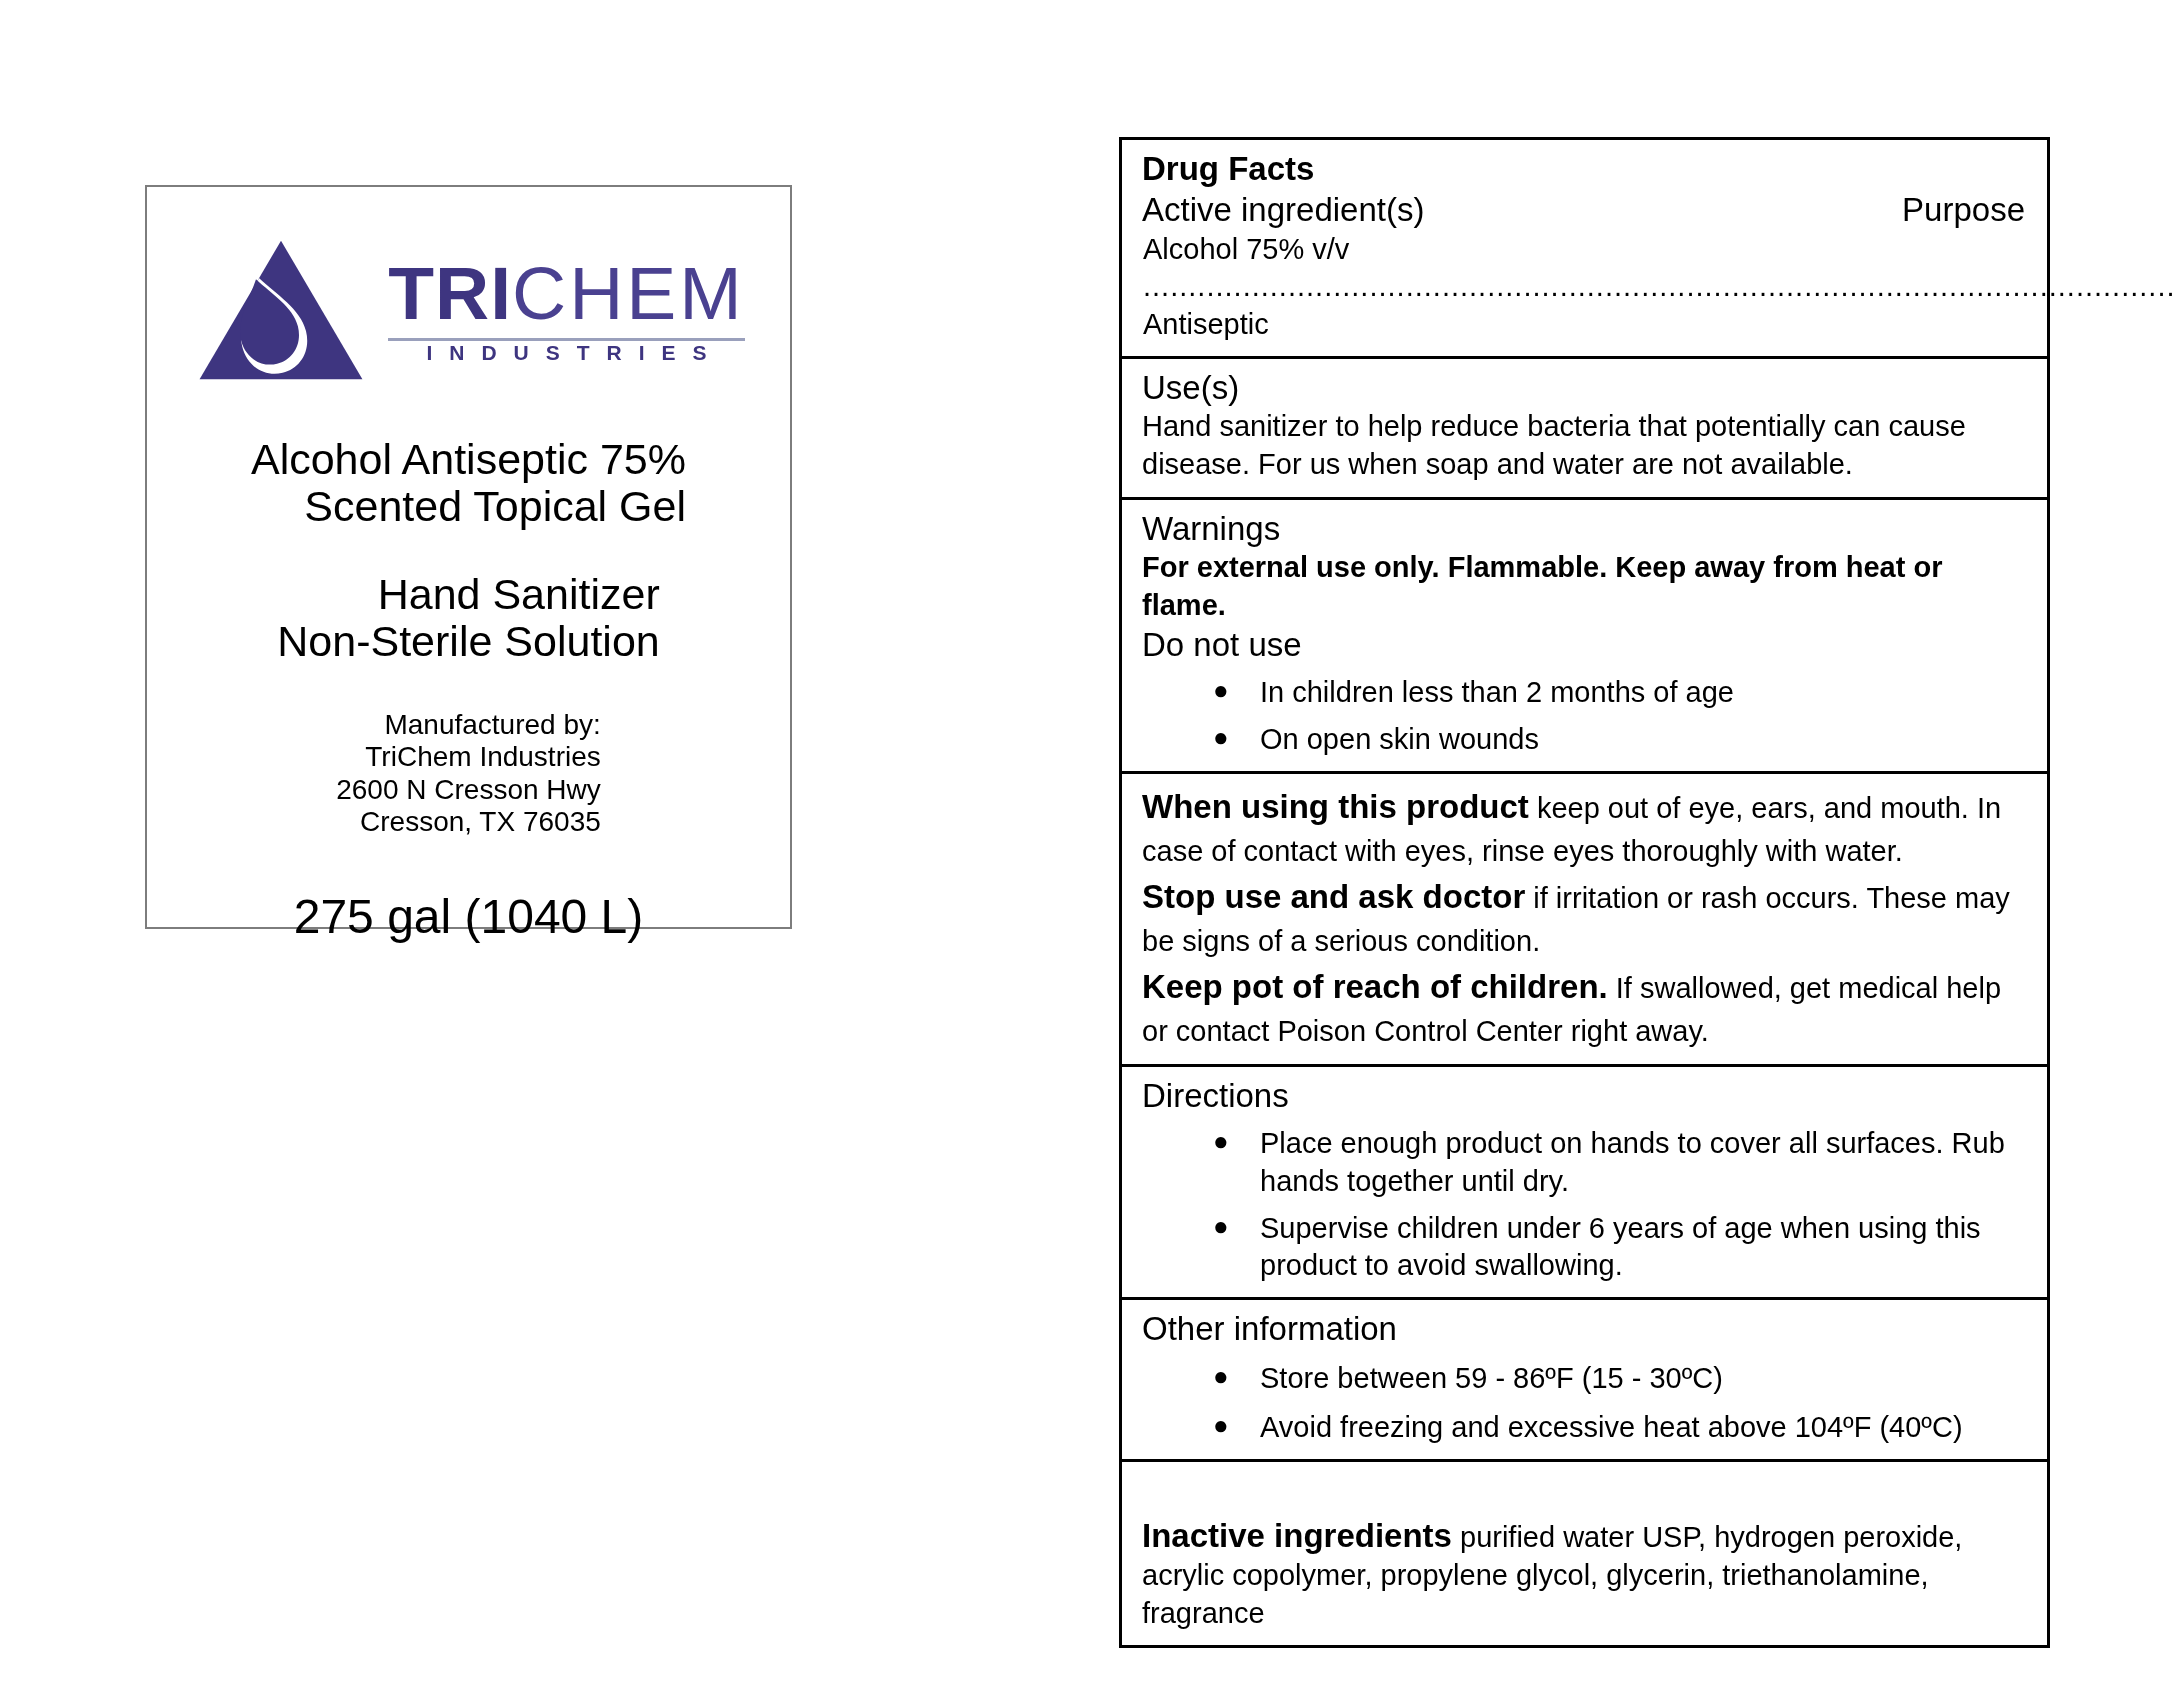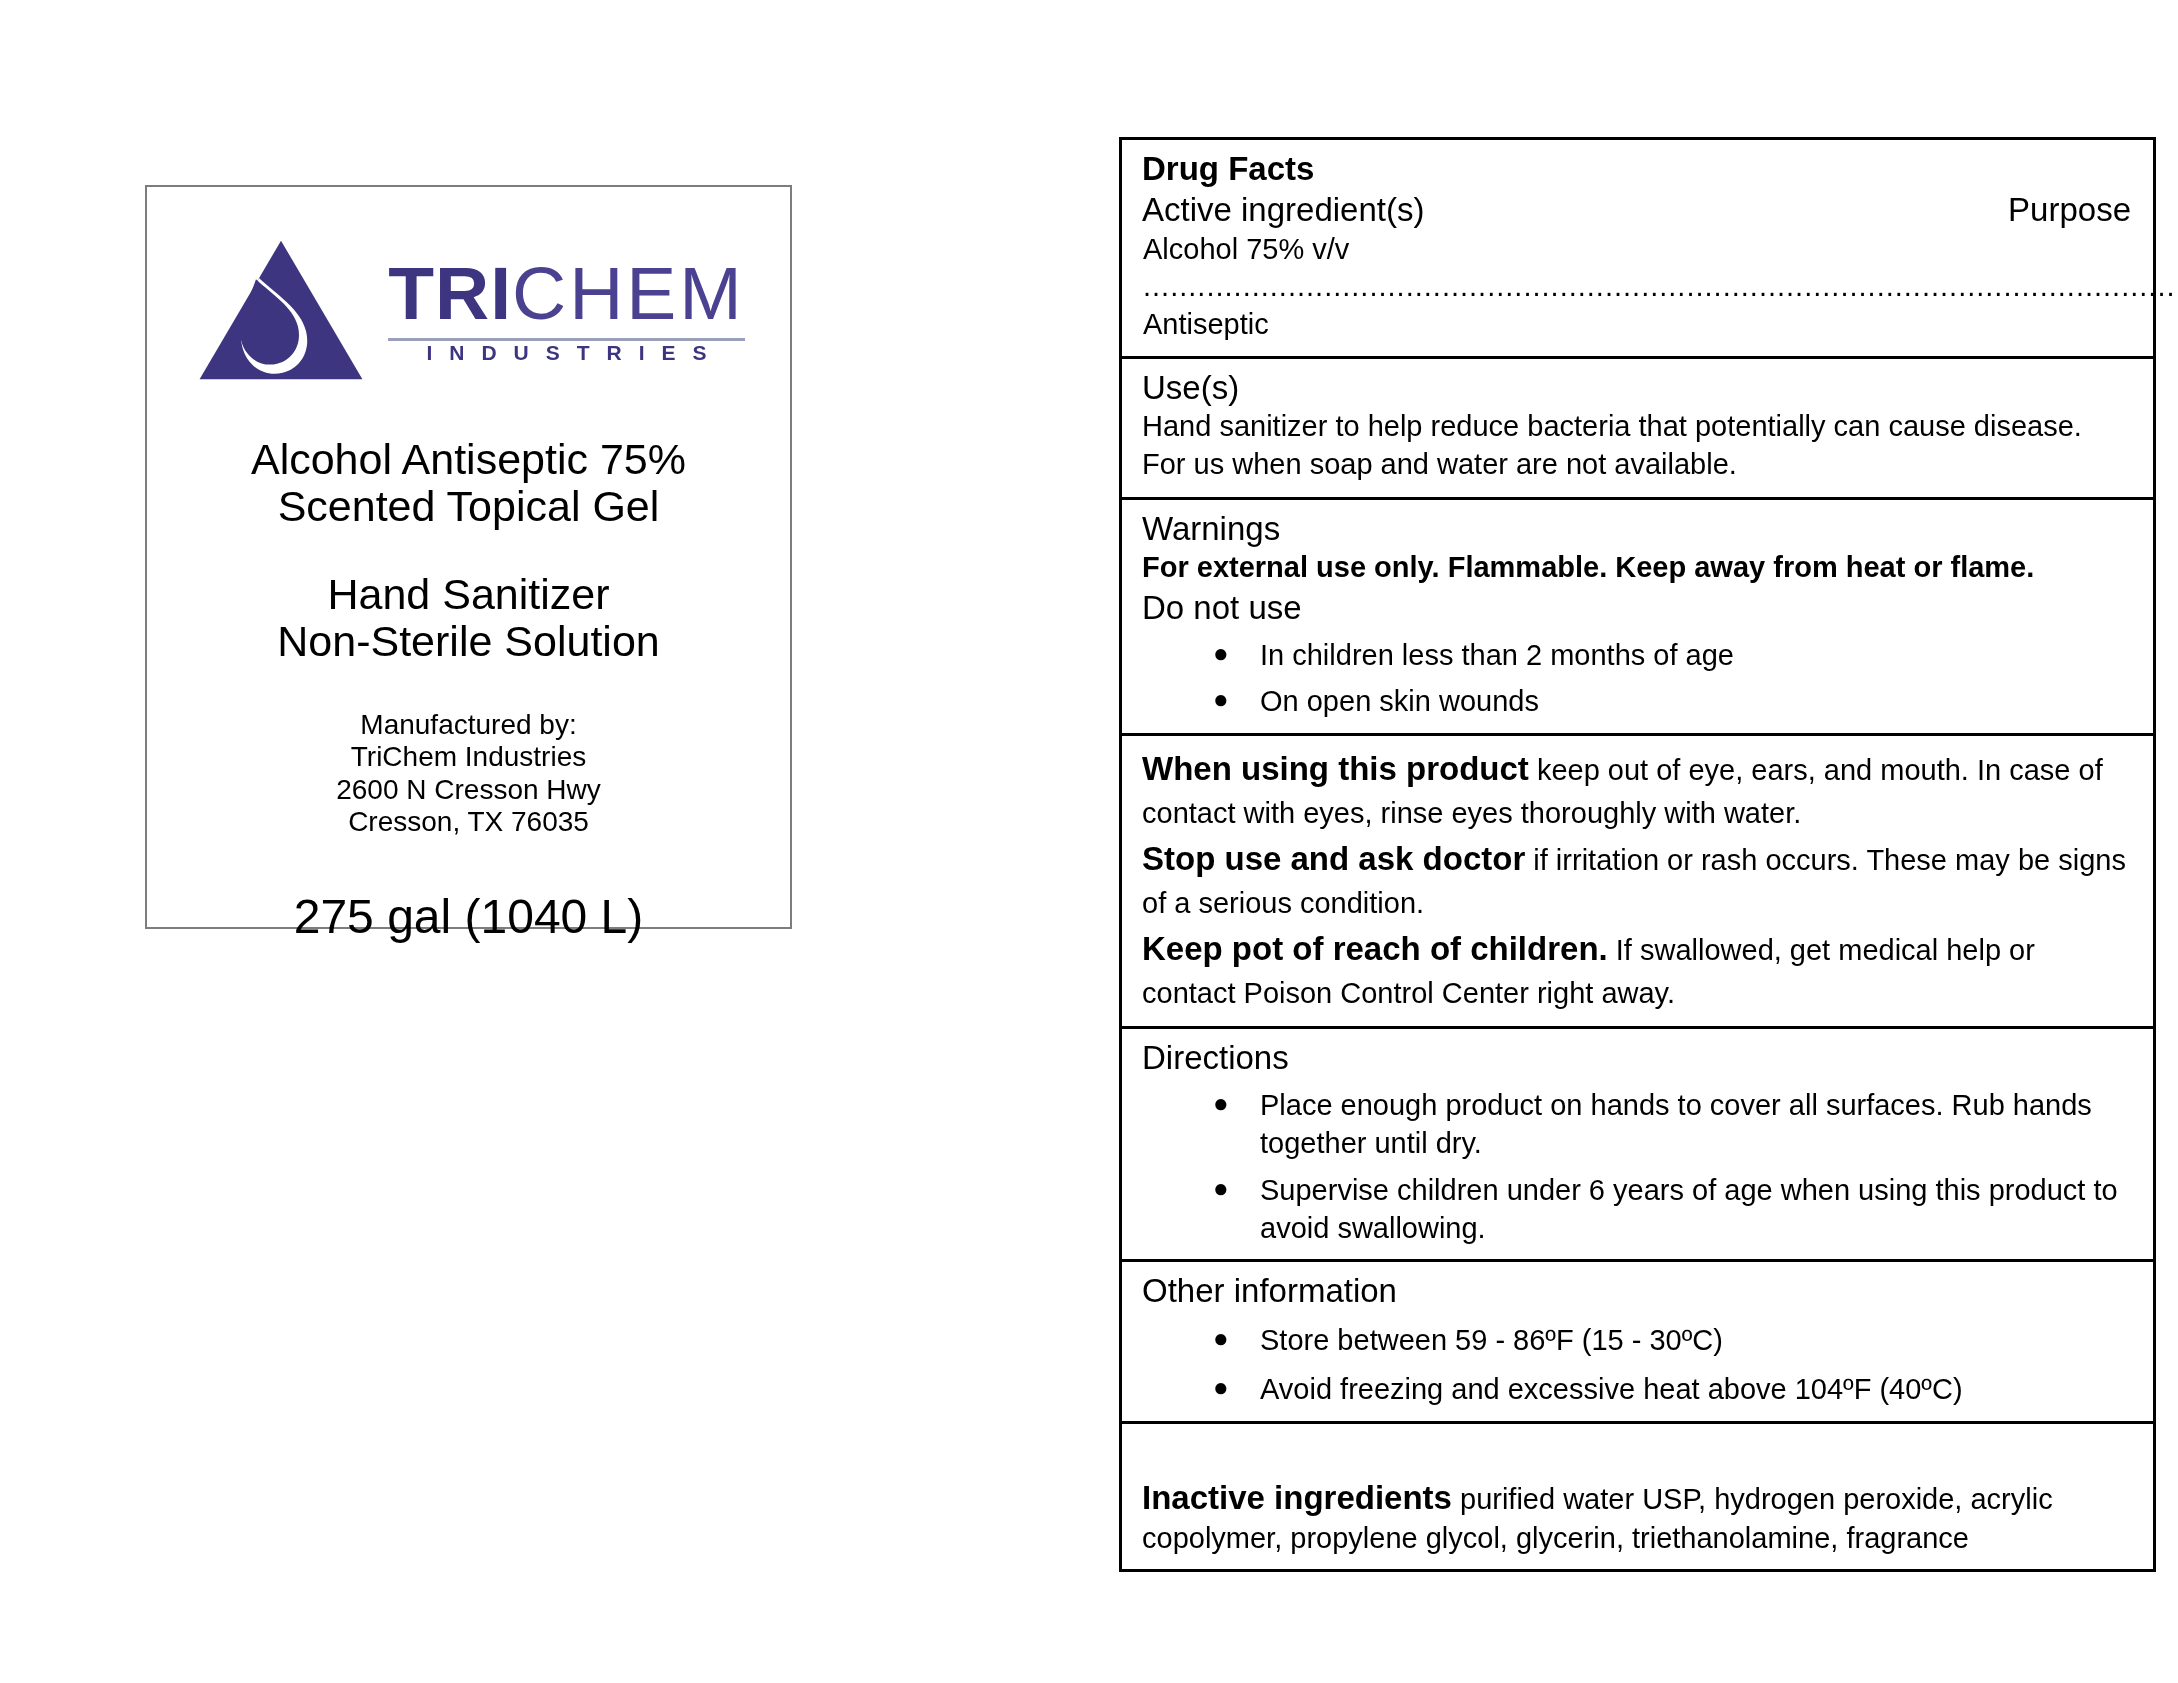--- a/index.html
+++ b/index.html
@@ -18,41 +18,41 @@
     background:#ffffff;
     font-family:"Liberation Sans","DejaVu Sans",sans-serif;
     color:var(--text_black);
   }
 
   
   .front-label{
     position:absolute;left:145px;top:185px;width:647px;height:744px;
     border:2px solid var(--left_box_border);
     display:flex;flex-direction:column;align-items:center;
-    text-align:center;
+    text-align:right;
   }
   .logo-row{margin-top:48px;display:flex;align-items:center;justify-content:center;gap:18px;}
   .logo-mark{width:178px;height:150px;color:var(--brand_navy);flex:0 0 auto;}
   .logo-word{display:flex;flex-direction:column;align-items:center;}
   .brand-line{font-size:75px;line-height:1;letter-spacing:1px;white-space:nowrap;}
   .brand-tri{font-weight:700;color:var(--brand_navy);}
   .brand-chem{font-weight:400;color:var(--chem_navy);letter-spacing:3px;}
   .brand-rule{width:100%;height:3px;background:var(--logo_rule);margin-top:7px;}
   .brand-industries{
     margin-top:0;font-size:21px;font-weight:700;color:var(--brand_navy);
     letter-spacing:17px;text-indent:17px;white-space:nowrap;
   }
   .product-title{margin-top:51px;font-size:43px;line-height:1.1;}
   .product-subtitle{margin-top:40px;font-size:43px;line-height:1.1;}
   .manufactured{margin-top:44px;font-size:28px;line-height:1.15;}
   .pack-size{margin-top:55px;font-size:48px;line-height:1;}
 
   
   .drug-facts{
-    position:absolute;left:1119px;top:137px;width:1037px;
+    position:absolute;left:1119px;top:137px;width:931px;
     border:3px solid var(--table_border);
     font-size:29px;line-height:1.3;
   }
   .df-section{border-top:3px solid var(--table_border);padding:8px 22px 12px 20px;}
   .df-section:first-child{border-top:none;}
   .df-title{font-size:33px;font-weight:700;line-height:1.25;}
   .hdr{font-size:33px;font-weight:400;line-height:1.25;}
   .hdr-inline{font-size:33px;font-weight:700;}
   .df-cols{display:flex;justify-content:space-between;align-items:baseline;}
   .leader-row{display:flex;align-items:baseline;flex-direction:column;}

